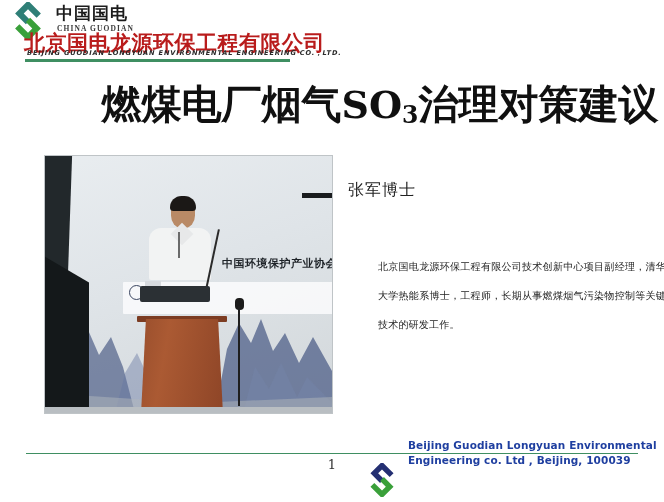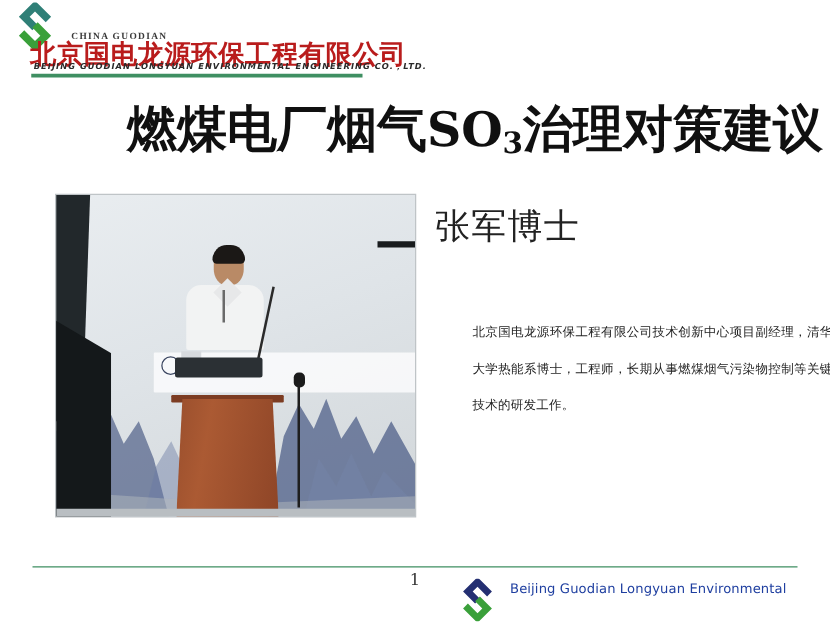--- a/index.html
+++ b/index.html
@@ -268,22 +268,22 @@
   .ph-floor {
     position: absolute;
     left: 0; bottom: 0;
     width: 100%; height: 6px;
     background: #b9bec2;
   }
 
   
   .speaker-name {
     position: absolute;
-    left: 348px; top: 162px;
-    font-size: 28px;
+    left: 348px; top: 180px;
+    font-size: 16px;
     color: #222;
     letter-spacing: 1px;
     white-space: nowrap;
   }
   .speaker-bio {
     position: absolute;
     left: 348px; top: 252px;
     width: 288px;
     font-size: 10px;
     line-height: 29px;
@@ -309,43 +309,44 @@
     color: #333;
     font-family: "DejaVu Serif", "Liberation Serif", serif;
   }
   .footer-logo {
     position: absolute;
     left: 363px; top: 463px;
     width: 38px; height: 34px;
   }
   .footer-text {
     position: absolute;
-    left: 408px; top: 464px;
+    left: 408px; top: 438px;
     width: 252px;
     font-size: 10.5px;
-    font-weight: normal;
+    font-weight: bold;
     line-height: 15px;
     color: #1f3fa0;
     letter-spacing: .1px;
   }
 </style>
 </head>
 <body>
 
 <div class="header">
 
   <div class="hdr-logo">
     <svg viewBox="0 0 100 100" width="40" height="38" aria-hidden="true">
       <g transform="rotate(45 50 50)">
         <path d="M12 12 H60 V28 H28 V44 H52 V60 H12 Z" fill="#2f7f77"></path>
         <path d="M88 88 H40 V72 H72 V56 H48 V40 H88 Z" fill="#3aa03a"></path>
       </g>
     </svg>
   </div>
 
+  <div class="hdr-cn-small">中国国电</div>
   <div class="hdr-en-small">CHINA GUODIAN</div>
   <div class="hdr-cn-big">北京国电龙源环保工程有限公司</div>
   <div class="hdr-en-big">BEIJING GUODIAN LONGYUAN ENVIRONMENTAL ENGINEERING CO.，LTD.</div>
   <div class="hdr-rule"></div>
 </div>
 
 <div class="slide-title"><span>燃煤电厂烟气</span><span class="so3"><span>SO</span><sub>3</sub></span><span>治理对策建议</span></div>
 
 <div class="photo">
   <div class="ph-wall"></div>
@@ -355,20 +356,21 @@
     <path d="M70 120 L80 80 L92 60 L104 86 L118 120 Z" fill="#56689a" opacity=".45"></path>
     <path d="M170 120 L182 56 L194 30 L206 50 L216 26 L228 58 L240 40 L254 70 L268 44 L287 78 L287 120 Z" fill="#3d4f7d" opacity=".78"></path>
     <path d="M198 120 L210 74 L224 96 L236 70 L252 104 L262 84 L287 110 L287 120 Z" fill="#64769f" opacity=".5"></path>
     <path d="M0 120 L287 120 L287 104 L150 110 L0 100 Z" fill="#aab0b6" opacity=".5"></path>
   </svg>
 
   <div class="ph-darkpanel"></div>
   <div class="ph-darkpanel2"></div>
   <div class="ph-blackbar"></div>
 
+  <div class="ph-assoc-text">中国环境保护产业协会</div>
 
   <div class="ph-banner"></div>
   <div class="ph-banner-seal"></div>
   <div class="ph-banner-txt">第十五届中国环境博览会</div>
   <div class="ph-banner-txt2">CHINA ENVIRONMENTAL EXPO</div>
 
   <div class="ph-speaker-head"></div>
   <div class="ph-speaker-hair"></div>
   <div class="ph-speaker-body"></div>
   <div class="ph-speaker-collar"></div>
@@ -394,13 +396,14 @@
   <svg viewBox="0 0 100 100" width="38" height="34" aria-hidden="true">
     <g transform="rotate(45 50 50)">
       <path d="M12 12 H60 V28 H28 V44 H52 V60 H12 Z" fill="#242f72"></path>
       <path d="M88 88 H40 V72 H72 V56 H48 V40 H88 Z" fill="#3aa03a"></path>
     </g>
   </svg>
 </div>
 
 <div class="footer-text">
   <div>Beijing Guodian Longyuan Environmental</div>
+  <div>Engineering co. Ltd , Beijing, 100039</div>
 </div>
 
 </body></html>

